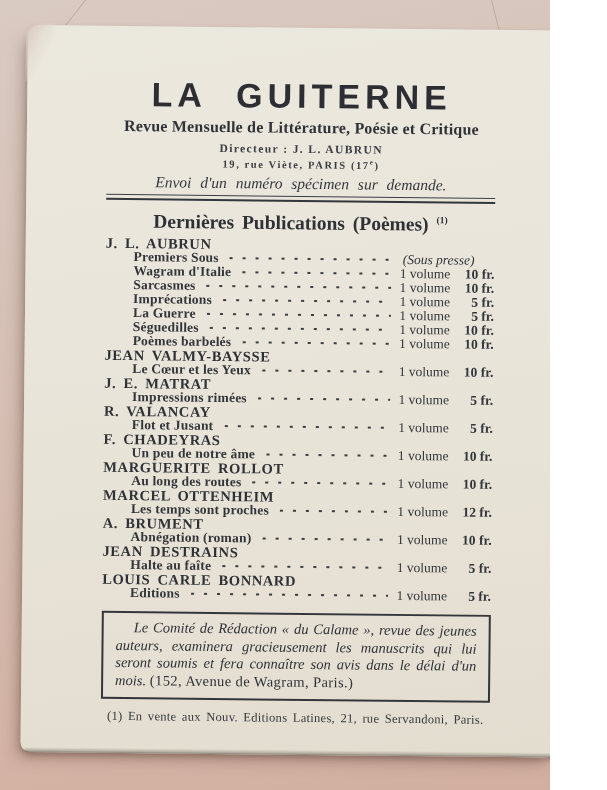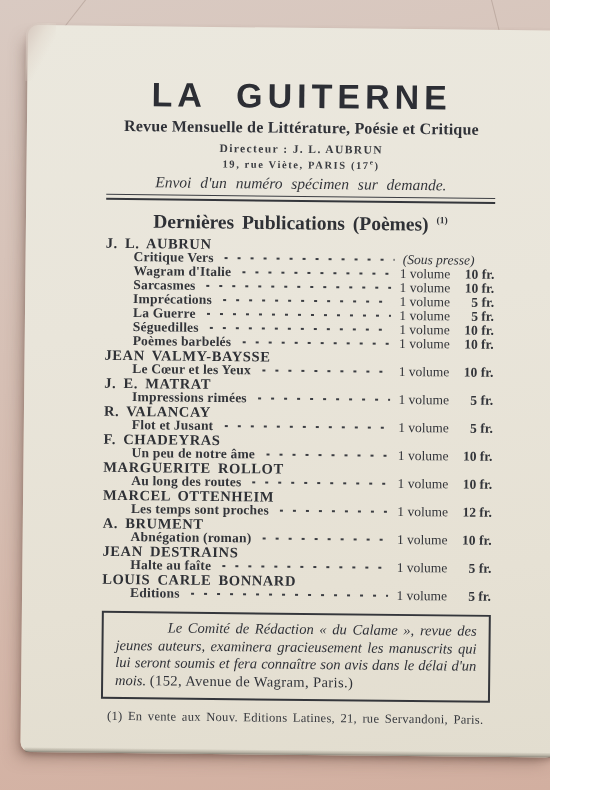--- a/index.html
+++ b/index.html
@@ -89,21 +89,21 @@
   .price-cell{display:flex;justify-content:flex-end;white-space:nowrap;}
   .volume{font-weight:normal;}
   .price{font-weight:bold;width:44px;text-align:right;}
   .note{font-style:italic;text-align:right;padding-right:20px;white-space:nowrap;font-family:Liberation Serif, serif;}
   .notice-box{
     margin-top:11px;border:2px solid #34363b;
     padding:6px 12px 8px 12px;
     font-size:14.5px;line-height:17.5px;color:#303238;
     text-align:justify;
   }
-  .notice-box .it{font-style:italic;margin-left:34px;}
+  .notice-box .it{font-style:italic;}
   .notice-box .ro{font-style:normal;letter-spacing:.4px;}
   .notice-box p{margin:0;text-indent:18px;}
   .footnote{
     margin-top:10px;text-align:center;
     font-size:12.5px;line-height:15px;color:#35373c;
     letter-spacing:.3px;word-spacing:2px;white-space:nowrap;
   }
 </style>
 </head>
 <body>
@@ -123,21 +123,21 @@
         <div class="specimen">Envoi d'un numéro spécimen sur demande.</div>
       </div>
 
       <div class="double-rule"></div>
 
       <div class="section-heading"><span>Dernières Publications (Poèmes)</span> <sup>(1)</sup></div>
 
       <div class="pubs" id="publications-list">
           <div class="author-row">J. L. AUBRUN</div>
           <div class="work-row">
-            <span class="work-title">Critique Vers</span>
+            <span class="work-title">Premiers Sous</span>
             <span class="dots"></span>
             <span class="note">(Sous presse)</span>
           </div>
           <div class="work-row">
             <span class="work-title">Wagram d'Italie</span>
             <span class="dots"></span>
             <span class="price-cell">
               <span class="volume">1 volume</span>
               <span class="price">10 fr.</span>
             </span>

